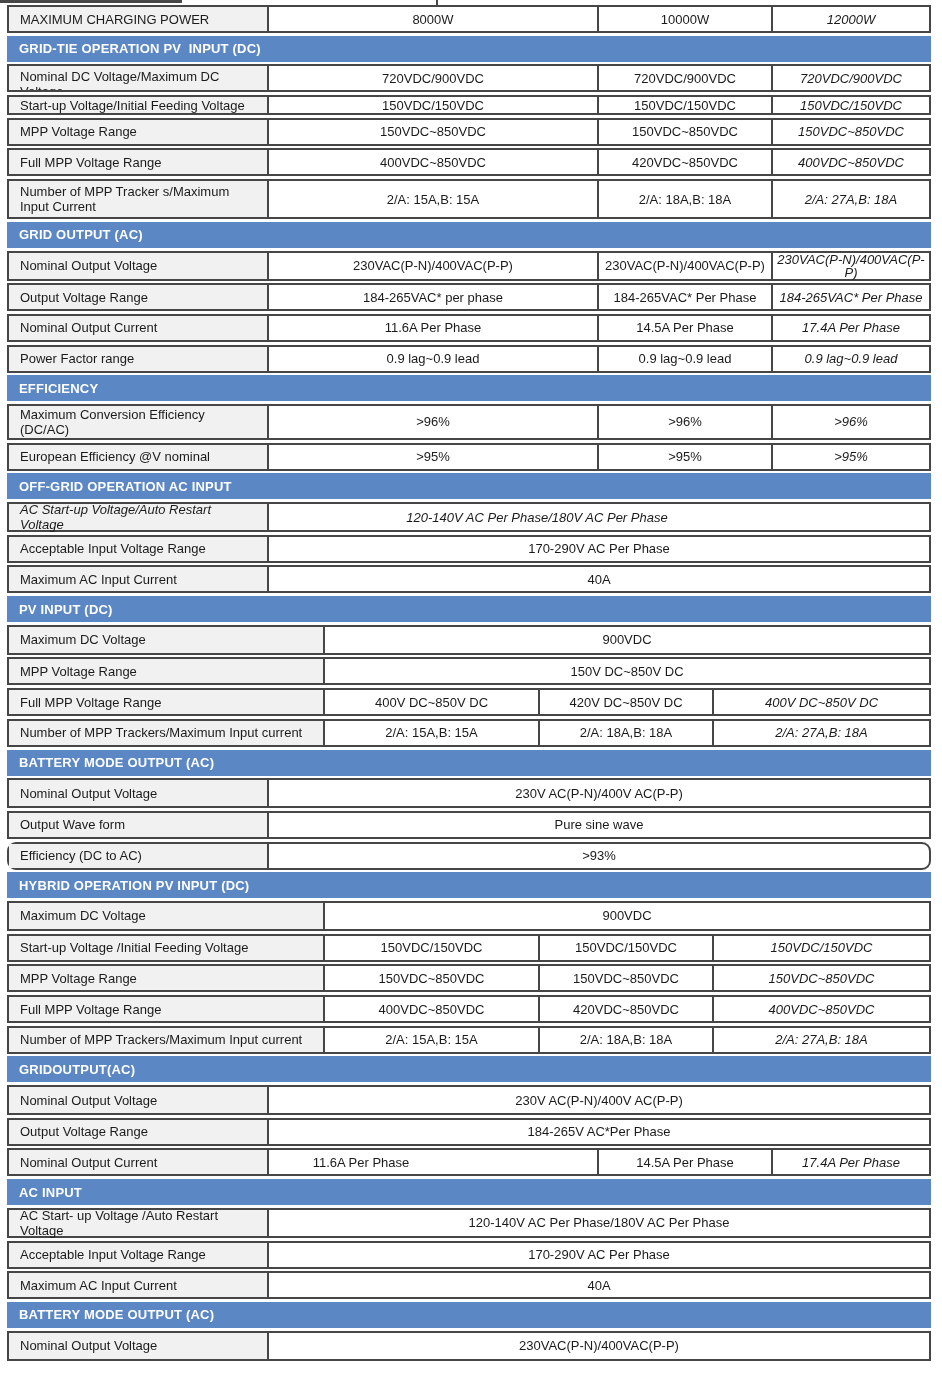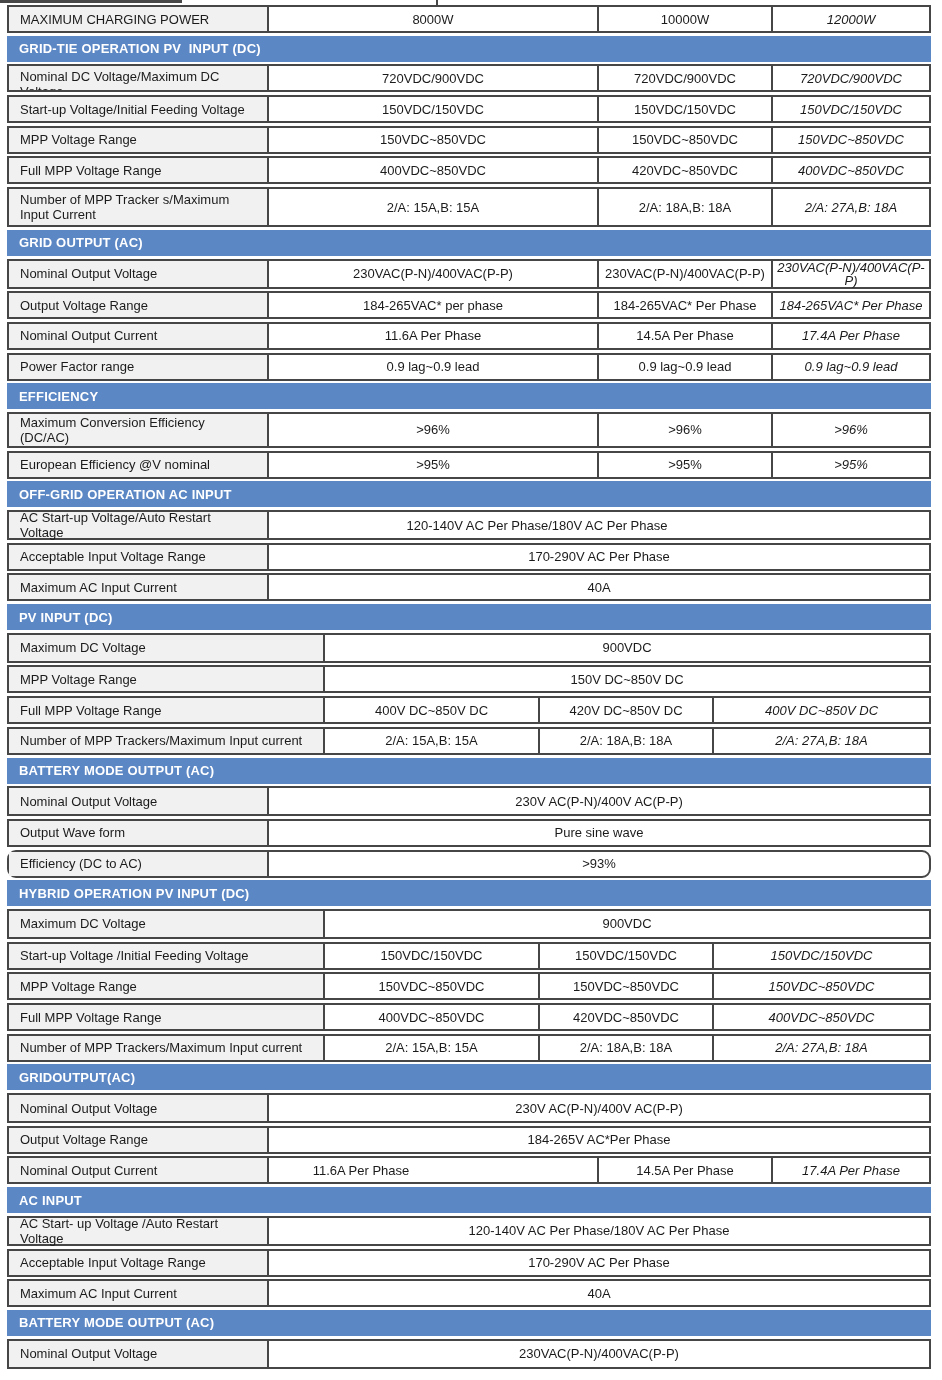--- a/index.html
+++ b/index.html
@@ -112,21 +112,21 @@
       <div class="cell value w-c2">10000W</div>
       <div class="cell value w-c3">12000W</div>
     </div>
     <div class="section">GRID-TIE OPERATION PV  INPUT (DC)</div>
     <div class="row clip" style="height: 28px;">
       <div class="cell label w-label">Nominal DC Voltage/Maximum DC Voltage</div>
       <div class="cell value w-c1">720VDC/900VDC</div>
       <div class="cell value w-c2">720VDC/900VDC</div>
       <div class="cell value w-c3">720VDC/900VDC</div>
     </div>
-    <div class="row" style="height: 28px;">
+    <div class="row" style="height: 20px;">
       <div class="cell label w-label">Start-up Voltage/Initial Feeding Voltage</div>
       <div class="cell value w-c1">150VDC/150VDC</div>
       <div class="cell value w-c2">150VDC/150VDC</div>
       <div class="cell value w-c3">150VDC/150VDC</div>
     </div>
     <div class="row" style="height: 28px;">
       <div class="cell label w-label">MPP Voltage Range</div>
       <div class="cell value w-c1">150VDC~850VDC</div>
       <div class="cell value w-c2">150VDC~850VDC</div>
       <div class="cell value w-c3">150VDC~850VDC</div>
@@ -175,21 +175,21 @@
       <div class="cell value w-c2">&gt;96%</div>
       <div class="cell value w-c3">&gt;96%</div>
     </div>
     <div class="row" style="height: 28px;">
       <div class="cell label w-label">European Efficiency @V nominal</div>
       <div class="cell value w-c1">&gt;95%</div>
       <div class="cell value w-c2">&gt;95%</div>
       <div class="cell value w-c3">&gt;95%</div>
     </div>
     <div class="section">OFF-GRID OPERATION AC INPUT</div>
-    <div class="row" style="height: 30px;">
+    <div class="row" style="height: 30px; font-style: italic;">
       <div class="cell label w-label">AC Start-up Voltage/Auto Restart Voltage</div>
       <div class="cell value w-full mod-shift">120-140V AC Per Phase/180V AC Per Phase</div>
     </div>
     <div class="row" style="height: 28px;">
       <div class="cell label w-label">Acceptable Input Voltage Range</div>
       <div class="cell value w-full">170-290V AC Per Phase</div>
     </div>
     <div class="row" style="height: 28px;">
       <div class="cell label w-label">Maximum AC Input Current</div>
       <div class="cell value w-full">40A</div>

